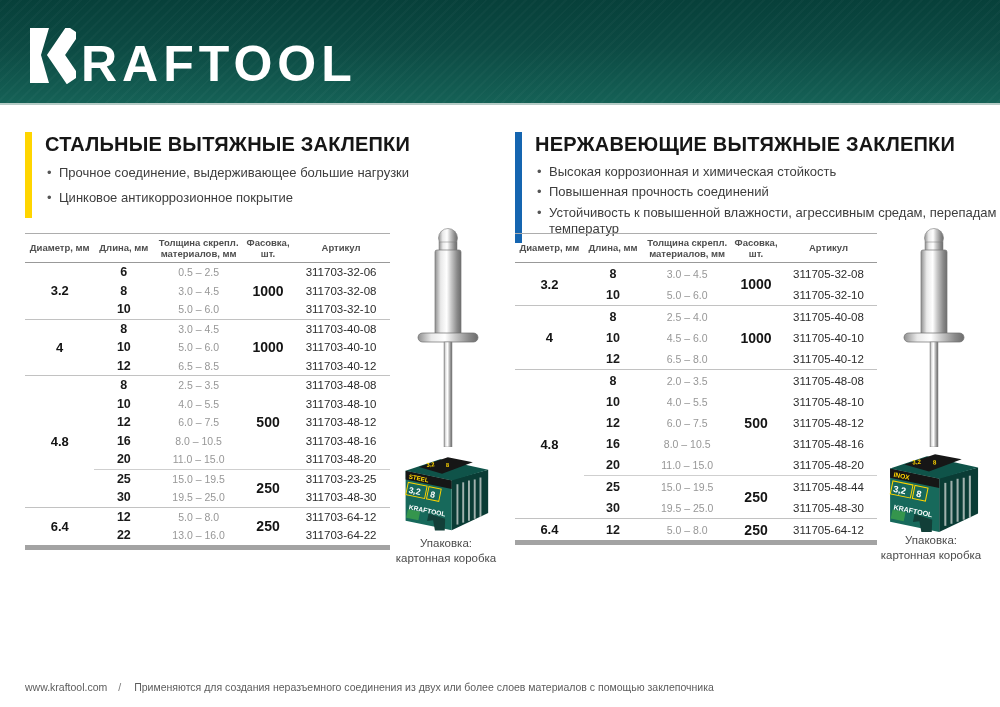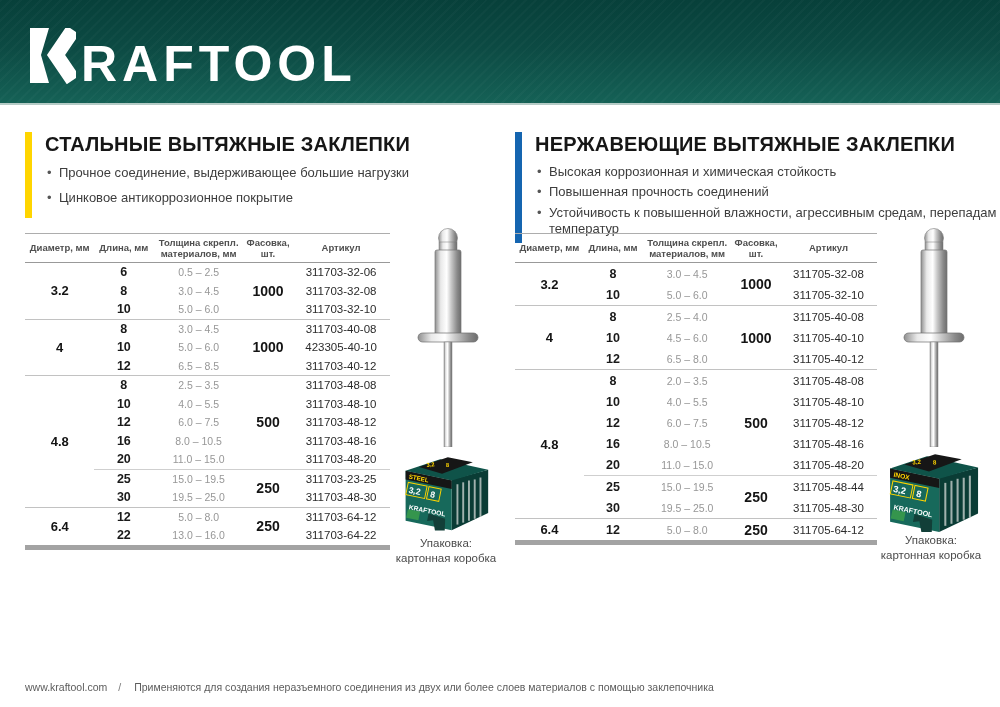--- a/index.html
+++ b/index.html
@@ -130,21 +130,21 @@
         <tr class="group-start">
           <td class="c-diam" rowspan="3">4</td>
           <td class="c-len">8</td>
           <td class="c-thick">3.0 – 4.5</td>
           <td class="c-pack" rowspan="3">1000</td>
           <td class="c-art">311703-40-08</td>
         </tr>
         <tr>
           <td class="c-len">10</td>
           <td class="c-thick">5.0 – 6.0</td>
-          <td class="c-art">423305-40-10</td>
+          <td class="c-art">311703-40-10</td>
         </tr>
         <tr>
           <td class="c-len">12</td>
           <td class="c-thick">6.5 – 8.5</td>
           <td class="c-art">311703-40-12</td>
         </tr>
         <tr class="group-start">
           <td class="c-diam" rowspan="7">4.8</td>
           <td class="c-len">8</td>
           <td class="c-thick">2.5 – 3.5</td>

